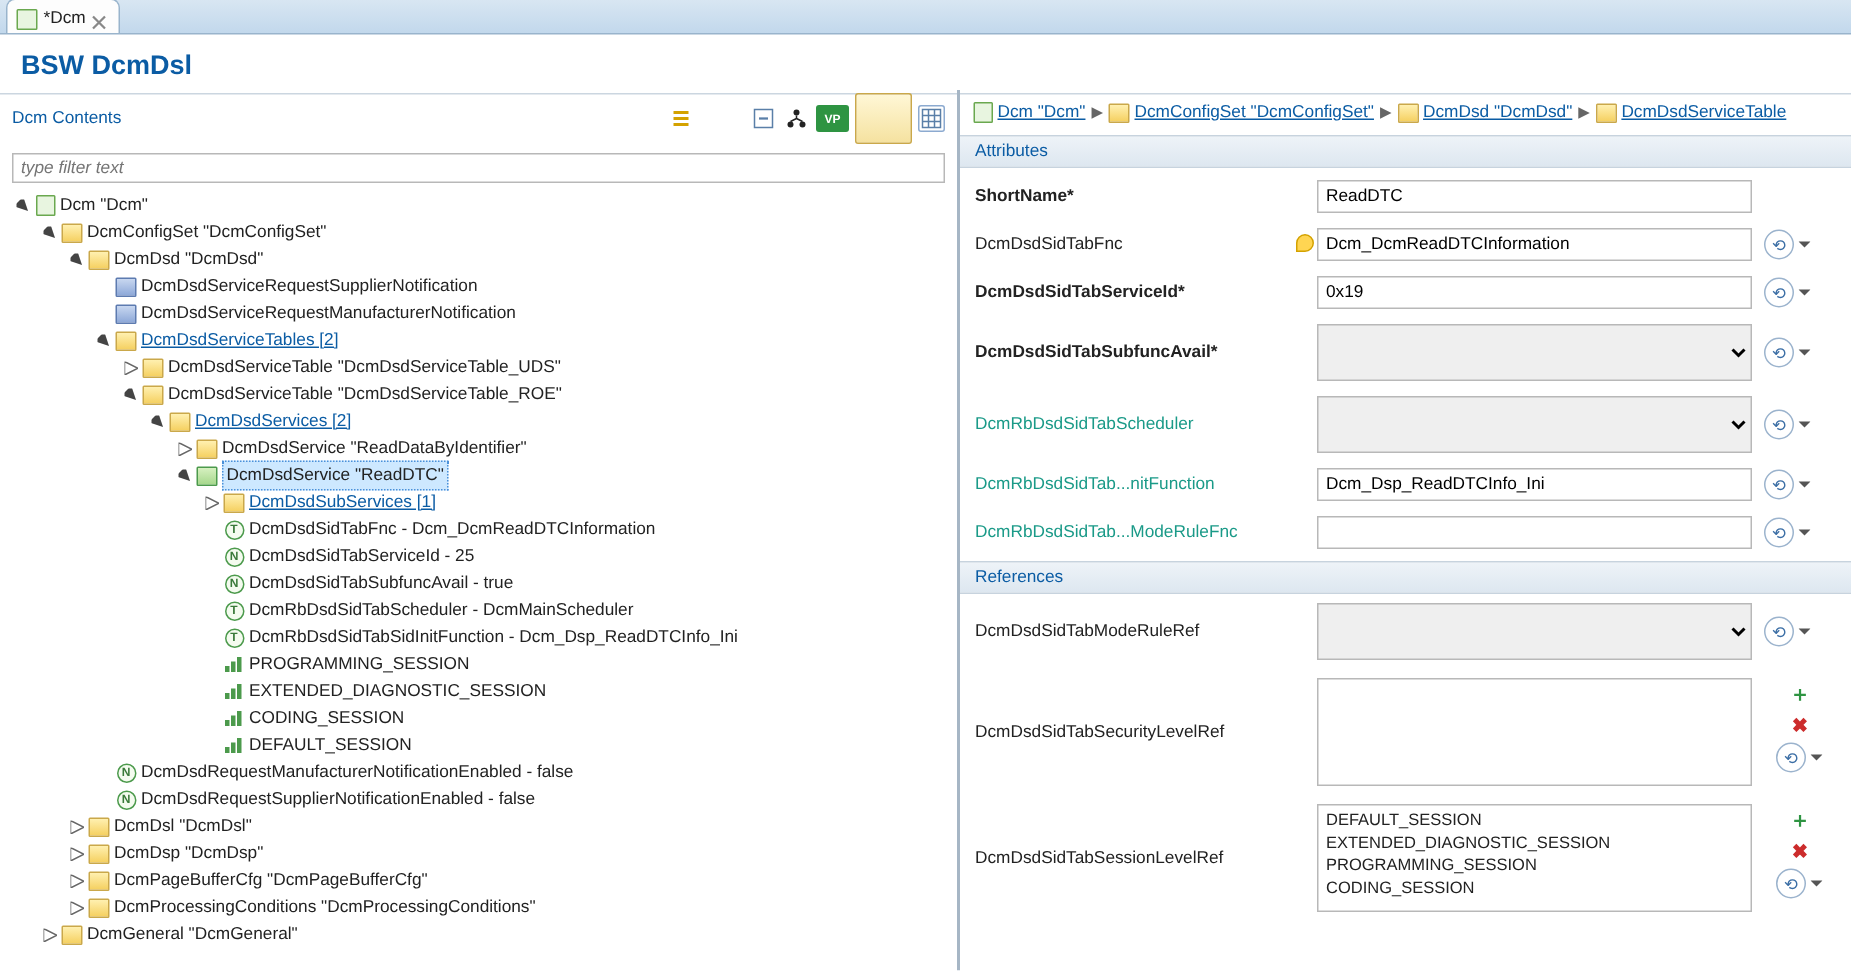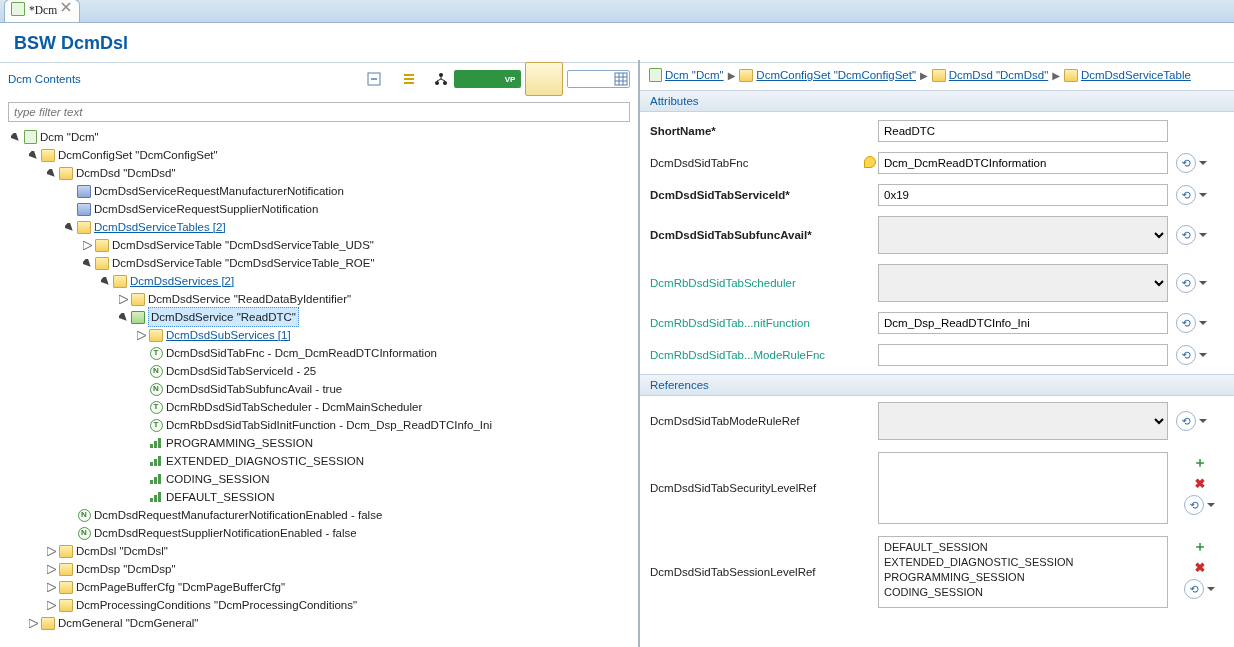--- a/index.html
+++ b/index.html
@@ -1,34 +1,34 @@
 <!DOCTYPE html>
 <html><head>
 <meta charset="utf-8">
 <style>
   html,body{margin:0;padding:0;font-family:"Segoe UI",Tahoma,Arial,sans-serif;font-size:11.5px;color:#222;background:#fff;height:100%;width:100%;overflow:hidden;}
   .window{width:1234px;height:647px;position:relative;background:#fff;}
   
   .tabbar{height:22px;background:linear-gradient(#d8e6f2,#c2d8ec);border-bottom:1px solid #99b4cc;display:flex;align-items:flex-end;padding-left:4px;}
-  .tab{display:flex;align-items:flex-start;gap:4px;background:#fdfdfd;border:1px solid #99b4cc;border-bottom:none;border-top-left-radius:6px;border-top-right-radius:6px;padding:2px 8px 2px 6px;height:18px;line-height:16px;font-family:Liberation Serif, serif;}
+  .tab{display:flex;align-items:flex-end;gap:4px;background:#fdfdfd;border:1px solid #99b4cc;border-bottom:none;border-top-left-radius:6px;border-top-right-radius:6px;padding:2px 8px 2px 6px;height:18px;line-height:16px;}
   .tab .doc-icon{width:12px;height:12px;border:1px solid #6aa84f;background:#e8f5e0;border-radius:1px;}
   .tab .close{width:10px;height:10px;color:#888;cursor:pointer;}
   .tab .close svg{width:10px;height:10px;display:block;}
   
   .title{padding:10px 14px 8px;font-size:18px;font-weight:700;color:#0b5ca4;}
   .sep{height:1px;background:#cbd6e0;}
   
   .main{display:flex;position:absolute;top:60px;left:0;right:0;bottom:0;}
   .left{width:638px;display:flex;flex-direction:column;border-right:2px solid #a6b6c5;}
   .right{flex:1;display:flex;flex-direction:column;overflow:hidden;}
   
   .pane-header{display:flex;align-items:center;justify-content:space-between;padding:2px 8px;}
   .pane-header .label{color:#0b5ca4;font-weight:400;}
   .toolbar{display:flex;gap:4px;align-items:center;}
-  .tbtn{width:16px;height:16px;display:flex;align-items:center;justify-content:center;border:1px solid transparent;cursor:pointer;padding-left:45px;}
+  .tbtn{width:16px;height:16px;display:flex;align-items:center;justify-content:center;border:1px solid transparent;cursor:pointer;}
   .tbtn svg{width:14px;height:14px;}
   .tbtn.vp{width:20px;height:16px;background:#2e9442;color:#fff;font-size:8px;font-weight:700;display:flex;align-items:center;justify-content:center;border-radius:2px;}
   .tbtn.form{border:1px solid #caa84a;background:linear-gradient(#fff7d6,#f5e2a0);border-radius:2px;}
   .tbtn.table{border:1px solid #8caad0;background:#fff;border-radius:2px;}
   
   .filter-wrap{padding:4px 8px 6px;}
   .filter{width:100%;box-sizing:border-box;border:1px solid #b8b8b8;padding:2px 5px;height:20px;font-size:11.5px;color:#666;font-style:italic;}
   
   .tree-wrap{flex:1;overflow:auto;padding:0 8px 8px 0;}
   .tree ul{list-style:none;margin:0;padding-left:18px;}
@@ -180,30 +180,30 @@
                           </span>
                         <span>DcmDsd "DcmDsd"</span>
                       </div>
                       <ul>
                         <li>
                             <div class="node">
                               <span class="spacer"></span>
                               <span class="ic">
                                 <span class="ic-folder blue"></span>
                               </span>
-                              <span>DcmDsdServiceRequestManufacturerNotification</span>
+                              <span>DcmDsdServiceRequestSupplierNotification</span>
                             </div>
                           </li>
                         <li>
                             <div class="node">
                               <span class="spacer"></span>
                               <span class="ic">
                                 <span class="ic-folder blue"></span>
                               </span>
-                              <span>DcmDsdServiceRequestSupplierNotification</span>
+                              <span>DcmDsdServiceRequestManufacturerNotification</span>
                             </div>
                           </li>
                         <li>
                           <div class="node">
                             <span class="tw">
                                 <svg viewBox="0 0 9 9">
                                   <path d="M0 0 L9 4.5 L0 9 Z" fill="#444" transform="rotate(45 4.5 4.5)"></path>
                                 </svg>
                               </span>
                             <span class="ic">

